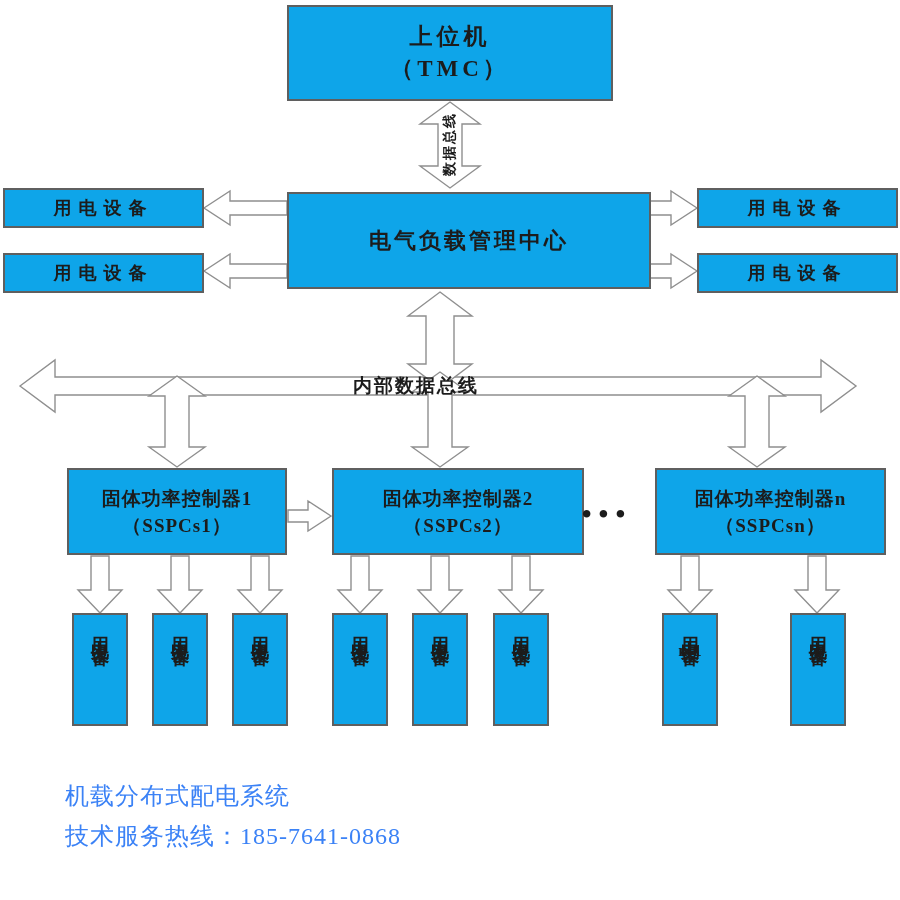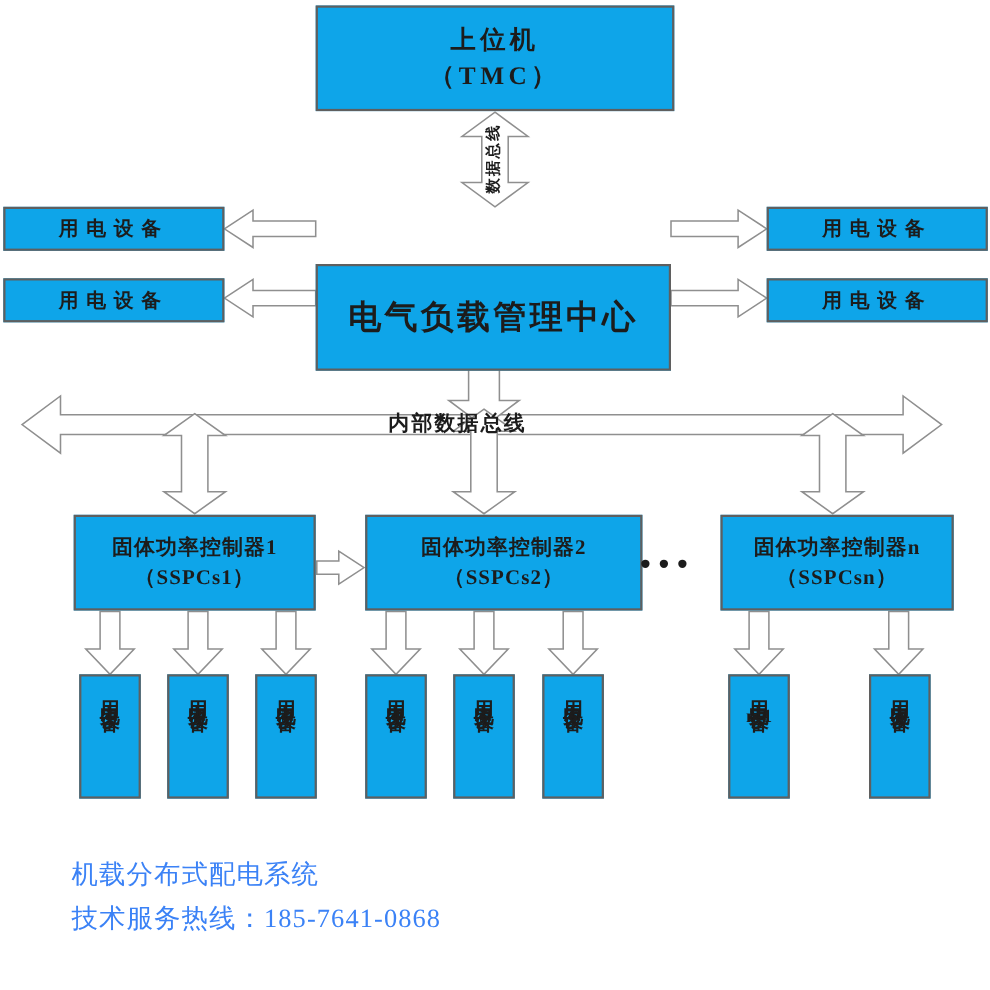--- a/index.html
+++ b/index.html
@@ -9,30 +9,30 @@
     overflow:hidden;
   }
   #arrow-layer { position:absolute; left:0; top:0; width:900px; height:900px; }
   #arrow-layer polygon { fill:#ffffff; stroke:#8f8f8f; stroke-width:1.4; }
   .box {
     position:absolute; box-sizing:border-box; border:2px solid #5f5f5f; background:#0ea5e9;
     display:flex; flex-direction:column; align-items:center; justify-content:center;
     font-weight:bold; text-align:center;
   }
   #tmc-box  { left:287px; top:5px;  width:326px; height:96px; font-size:23px; line-height:32px; letter-spacing:4px; }
-  #elmc-box { left:287px; top:192px; width:323px; height:97px; font-size:30px; line-height:31px; letter-spacing:3px;margin-top:48px; }
+  #elmc-box { left:287px; top:192px; width:364px; height:97px; font-size:22px; line-height:31px; letter-spacing:3px; }
   .sdev { width:201px; height:40px; font-size:18px; letter-spacing:7px; }
   #sdev-l1 { left:3px;   top:188px; }
   #sdev-l2 { left:3px;   top:253px; }
   #sdev-r1 { left:697px; top:188px; }
   #sdev-r2 { left:697px; top:253px; }
   .ctrl { top:468px; height:87px; font-size:19px; line-height:27px; letter-spacing:1px; }
   #ctrl-1 { left:67px;  width:220px; }
   #ctrl-2 { left:332px; width:252px; }
-  #ctrl-n { left:655px; width:212px; }
+  #ctrl-n { left:655px; width:231px; }
   .bdev { top:613px; width:56px; height:113px; justify-content:flex-start; padding-top:7px; }
   .bdev-cn { writing-mode:vertical-rl; text-orientation:upright; letter-spacing:4px; line-height:1; font-size:18px; }
   .bdev-idx { margin-top:4px; font-size:17px; line-height:1; }
   #vbus-label {
     position:absolute; left:410px; top:133px; width:80px; height:22px;
     transform:rotate(-90deg); text-align:center; font-size:14px; font-weight:bold;
     letter-spacing:2px; line-height:22px;
   }
   #ibus-label {
     position:absolute; left:353px; top:374px; width:170px; height:23px;

